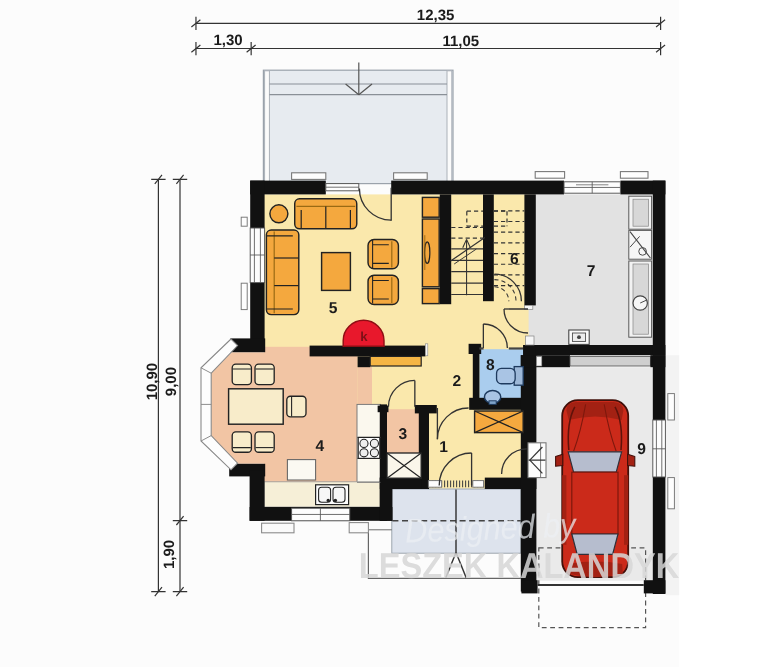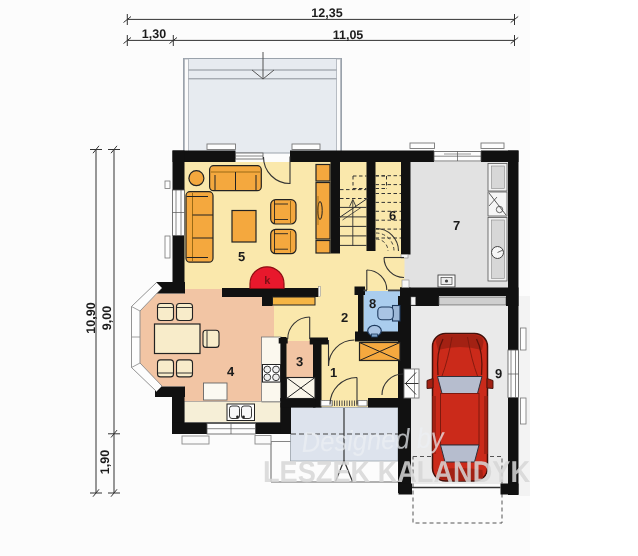--- a/index.html
+++ b/index.html
@@ -1,16 +1,16 @@
 <!DOCTYPE html>
 <html><head>
 <meta charset="utf-8">
 <style>
 html,body{margin:0;padding:0;background:#fff;}
-#wrap{width:530px;height:556px;position:relative;overflow:hidden;background:#fcfcfc;}
+#wrap{width:530px;height:556px;position:relative;overflow:hidden;background:#fcfcfc;padding-left:36px;}
 svg{display:block}
 text{font-family:"Liberation Sans",sans-serif;-webkit-font-smoothing:antialiased;text-rendering:geometricPrecision;}
 .dim{font-size:12.5px;font-weight:bold;fill:#1b1b1b;}
 .room{font-size:13px;font-weight:bold;fill:#1b1b1b;}
 </style>
 </head>
 <body>
 <div id="wrap">
 <svg width="638" height="556" viewBox="0 0 638 556">
 

